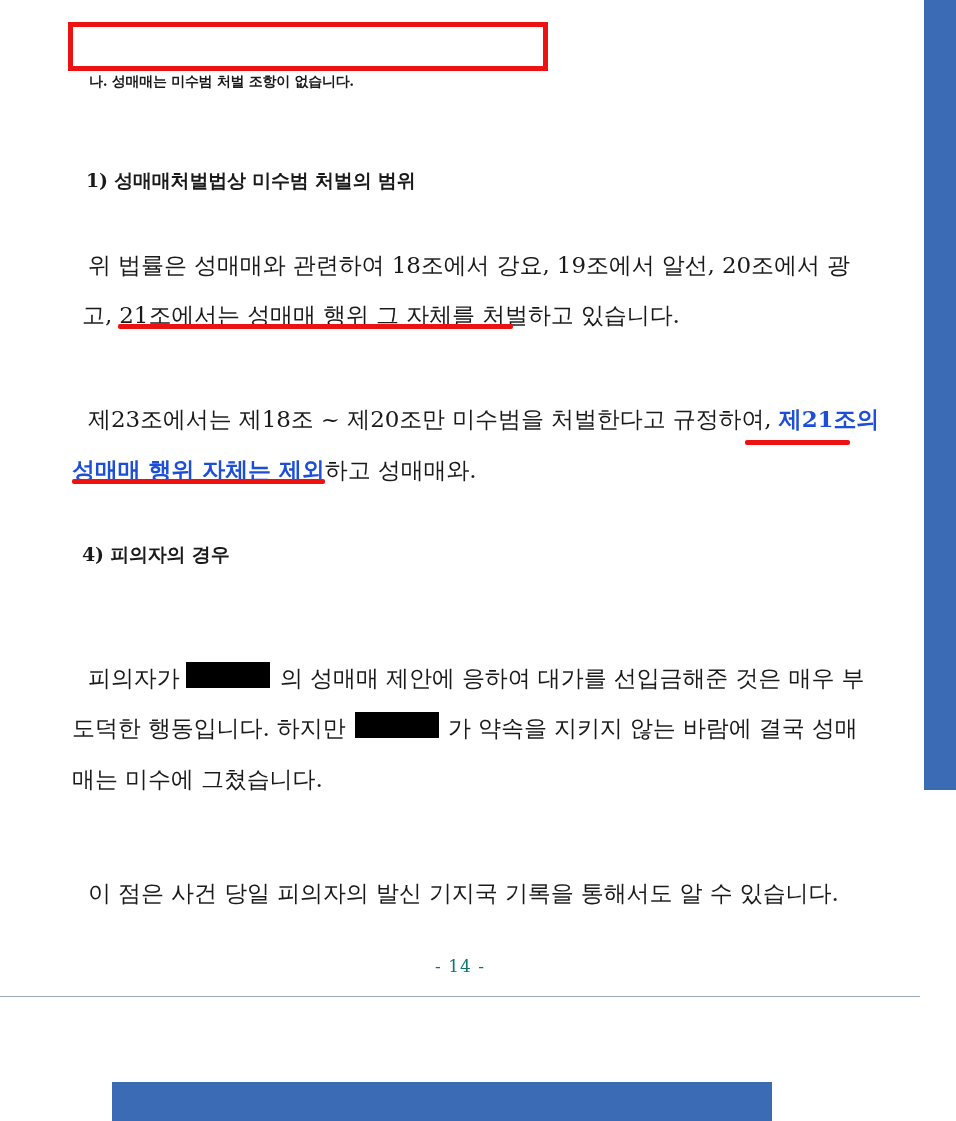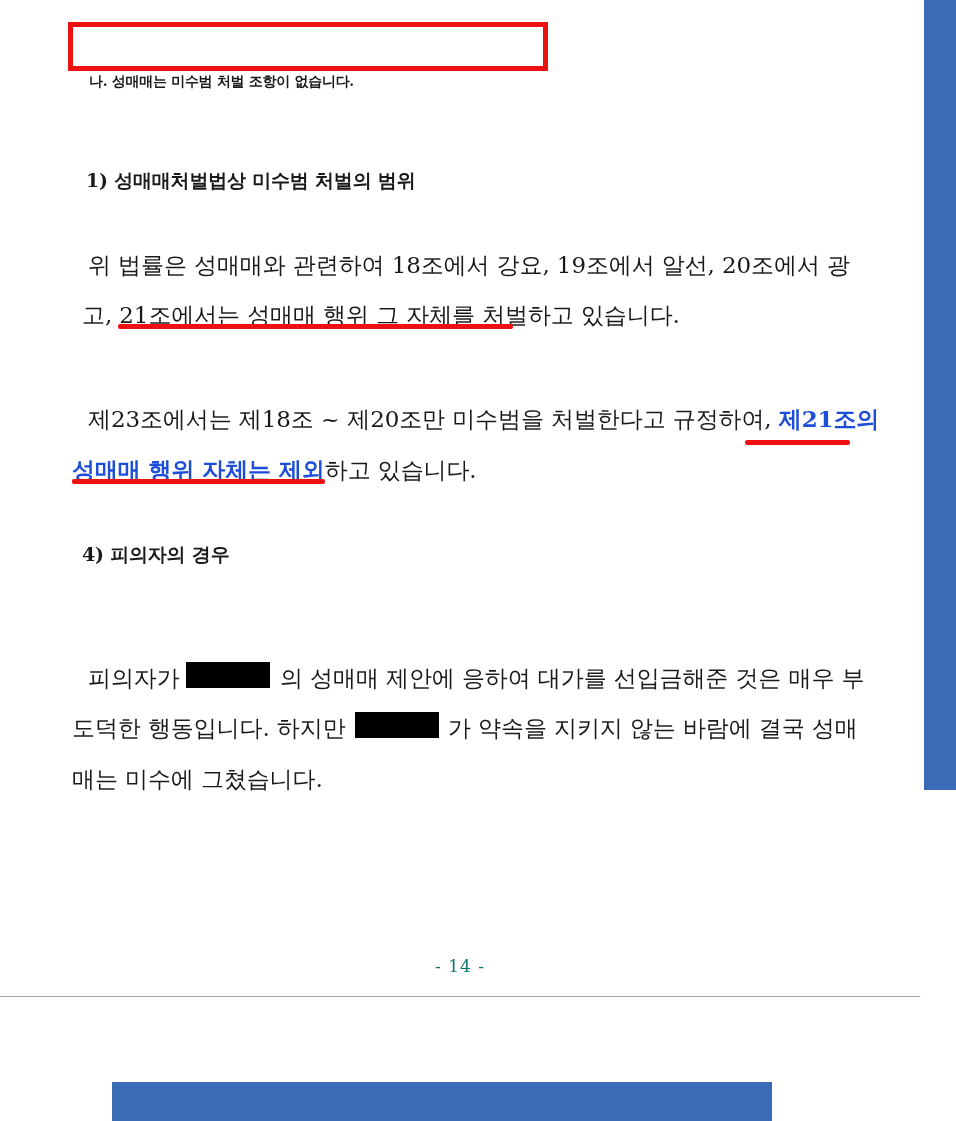--- a/index.html
+++ b/index.html
@@ -143,34 +143,35 @@
       <div class="headline">나. 성매매는 미수범 처벌 조항이 없습니다.</div>
     </div>
 
     <div class="heading2" id="h-1">1) 성매매처벌법상 미수범 처벌의 범위</div>
 
     <div class="line" style="left:88px; top:250px;">위 법률은 성매매와 관련하여 18조에서 강요, 19조에서 알선, 20조에서 광</div>
     <div class="line" style="left:82px; top:300px;">고, 21조에서는 성매매 행위 그 자체를 처벌하고 있습니다.</div>
     <div class="underline-mark" id="ul-1"></div>
 
     <div class="line" style="left:88px; top:404px;"><span>제23조에서는 제18조 ~ 제20조만 미수범을 처벌한다고 규정하여, </span><span class="redtext">제21조의</span></div>
-    <div class="line" style="left:72px; top:455px;"><span class="redtext">성매매 행위 자체는 제외</span><span>하고 있습니다.</span></div>
+    <div class="line" style="left:72px; top:455px;"><span class="redtext">성매매 행위 자체는 제외</span><span>하고 성매매와.</span></div>
     <div class="underline-mark" id="ul-2"></div>
     <div class="underline-mark" id="ul-3"></div>
 
     <div class="heading2" id="h-2">4) 피의자의 경우</div>
 
     <div class="line" style="left:88px; top:663px;">피의자가</div>
     <div class="redaction" id="rd-1"></div>
     <div class="line" style="left:72px; top:713px;">도덕한 행동입니다. 하지만</div>
 
     <div class="line" style="left:280px; top:663px;">의 성매매 제안에 응하여 대가를 선입금해준 것은 매우 부</div>
     <div class="redaction" id="rd-2"></div>
     <div class="line" style="left:72px; top:764px;">매는 미수에 그쳤습니다.</div>
 
     <div class="line" style="left:448px; top:713px;">가 약속을 지키지 않는 바람에 결국 성매</div>
 
+    <div class="line" style="left:88px; top:878px;">이 점은 사건 당일 피의자의 발신 기지국 기록을 통해서도 알 수 있습니다.</div>
 
     <div class="footer-rule"></div>
     <div class="footer-page">- 14 -</div>
 
   </div>
 </div>
 
 </body></html>

